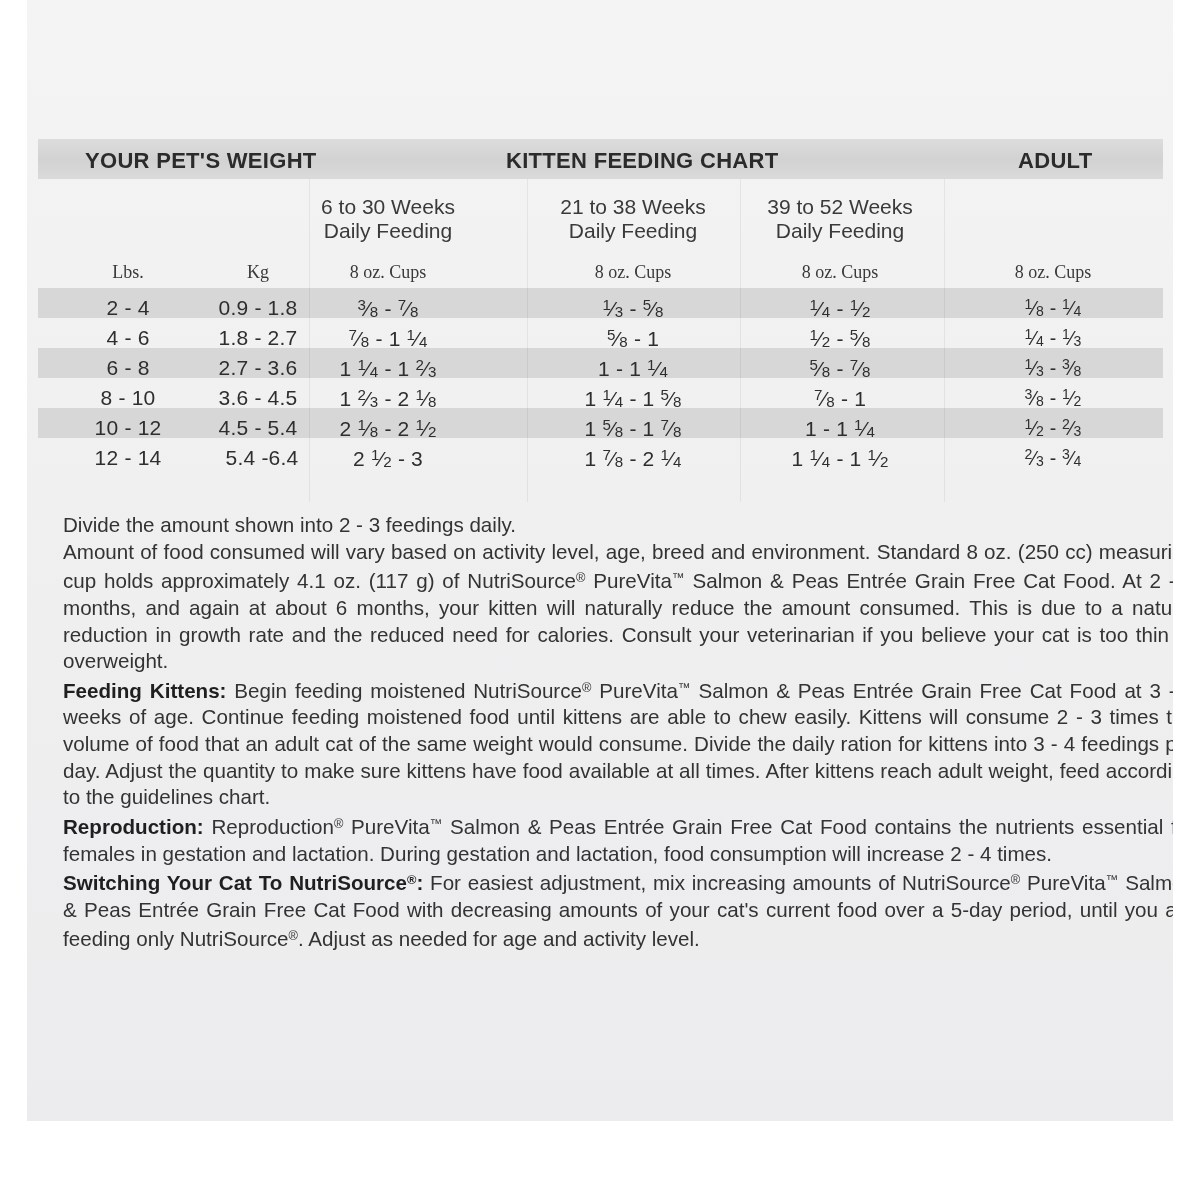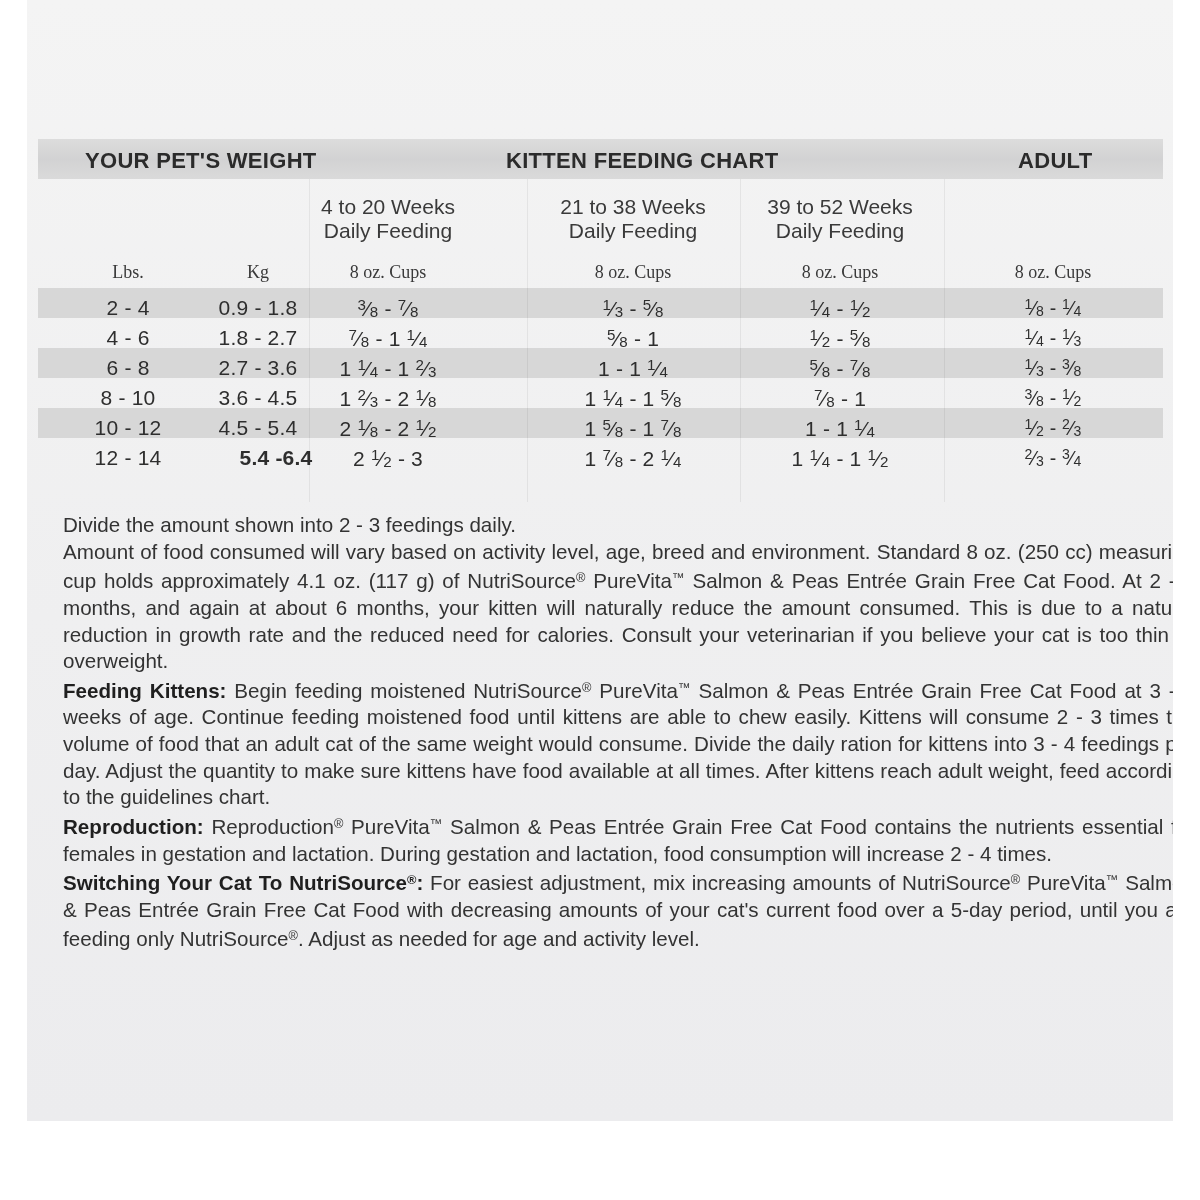--- a/index.html
+++ b/index.html
@@ -173,21 +173,21 @@
     <div class="stripe" style="top:109px;"></div>
     <div class="stripe" style="top:169px;"></div>
     <div class="stripe" style="top:229px;"></div>
 
     <div class="vdiv" style="left:271px;"></div>
     <div class="vdiv" style="left:489px;"></div>
     <div class="vdiv" style="left:702px;"></div>
     <div class="vdiv" style="left:906px;"></div>
 
     <div class="subhead" style="left:240px; top:16px; width:220px;">
-      <div>4 to 20 Weeks</div>
+      <div>6 to 30 Weeks</div>
       <div>Daily Feeding</div>
     </div>
     <div class="subhead" style="left:485px; top:16px; width:220px;">
       <div>21 to 38 Weeks</div>
       <div>Daily Feeding</div>
     </div>
     <div class="subhead" style="left:692px; top:16px; width:220px;">
       <div>39 to 52 Weeks</div>
       <div>Daily Feeding</div>
     </div>
@@ -224,21 +224,21 @@
         <div class="cell" style="left: 485px; width: 220px; top: 207px;">1&nbsp;<span class="frac"><span class="num">1</span><span class="sl">⁄</span><span class="den">4</span></span>&nbsp;-&nbsp;1&nbsp;<span class="frac"><span class="num">5</span><span class="sl">⁄</span><span class="den">8</span></span></div>
         <div class="cell" style="left: 692px; width: 220px; top: 207px;"><span class="frac"><span class="num">7</span><span class="sl">⁄</span><span class="den">8</span></span>&nbsp;-&nbsp;1</div>
         <div class="cell small" style="left: 910px; width: 210px; top: 207px;"><span class="frac"><span class="num">3</span><span class="sl">⁄</span><span class="den">8</span></span>&nbsp;-&nbsp;<span class="frac"><span class="num">1</span><span class="sl">⁄</span><span class="den">2</span></span></div>
         <div class="cell" style="left: 20px; width: 140px; top: 237px;">10&nbsp;-&nbsp;12</div>
         <div class="cell" style="left: 150px; width: 140px; top: 237px;">4.5&nbsp;-&nbsp;5.4</div>
         <div class="cell" style="left: 240px; width: 220px; top: 237px;">2&nbsp;<span class="frac"><span class="num">1</span><span class="sl">⁄</span><span class="den">8</span></span>&nbsp;-&nbsp;2&nbsp;<span class="frac"><span class="num">1</span><span class="sl">⁄</span><span class="den">2</span></span></div>
         <div class="cell" style="left: 485px; width: 220px; top: 237px;">1&nbsp;<span class="frac"><span class="num">5</span><span class="sl">⁄</span><span class="den">8</span></span>&nbsp;-&nbsp;1&nbsp;<span class="frac"><span class="num">7</span><span class="sl">⁄</span><span class="den">8</span></span></div>
         <div class="cell" style="left: 692px; width: 220px; top: 237px;">1&nbsp;-&nbsp;1&nbsp;<span class="frac"><span class="num">1</span><span class="sl">⁄</span><span class="den">4</span></span></div>
         <div class="cell small" style="left: 910px; width: 210px; top: 237px;"><span class="frac"><span class="num">1</span><span class="sl">⁄</span><span class="den">2</span></span>&nbsp;-&nbsp;<span class="frac"><span class="num">2</span><span class="sl">⁄</span><span class="den">3</span></span></div>
         <div class="cell" style="left: 20px; width: 140px; top: 267px;">12&nbsp;-&nbsp;14</div>
-        <div class="cell" style="left: 168px; width: 140px; top: 267px; font-weight: bold;">5.4&nbsp;-6.4</div>
+        <div class="cell" style="left: 154px; width: 140px; top: 267px;">5.4&nbsp;-6.4</div>
         <div class="cell" style="left: 240px; width: 220px; top: 267px;">2&nbsp;<span class="frac"><span class="num">1</span><span class="sl">⁄</span><span class="den">2</span></span>&nbsp;-&nbsp;3</div>
         <div class="cell" style="left: 485px; width: 220px; top: 267px;">1&nbsp;<span class="frac"><span class="num">7</span><span class="sl">⁄</span><span class="den">8</span></span>&nbsp;-&nbsp;2&nbsp;<span class="frac"><span class="num">1</span><span class="sl">⁄</span><span class="den">4</span></span></div>
         <div class="cell" style="left: 692px; width: 220px; top: 267px;">1&nbsp;<span class="frac"><span class="num">1</span><span class="sl">⁄</span><span class="den">4</span></span>&nbsp;-&nbsp;1&nbsp;<span class="frac"><span class="num">1</span><span class="sl">⁄</span><span class="den">2</span></span></div>
         <div class="cell small" style="left: 910px; width: 210px; top: 267px;"><span class="frac"><span class="num">2</span><span class="sl">⁄</span><span class="den">3</span></span>&nbsp;-&nbsp;<span class="frac"><span class="num">3</span><span class="sl">⁄</span><span class="den">4</span></span></div>
       </div>
 
   </div>
 
   <div id="body-copy">
 

